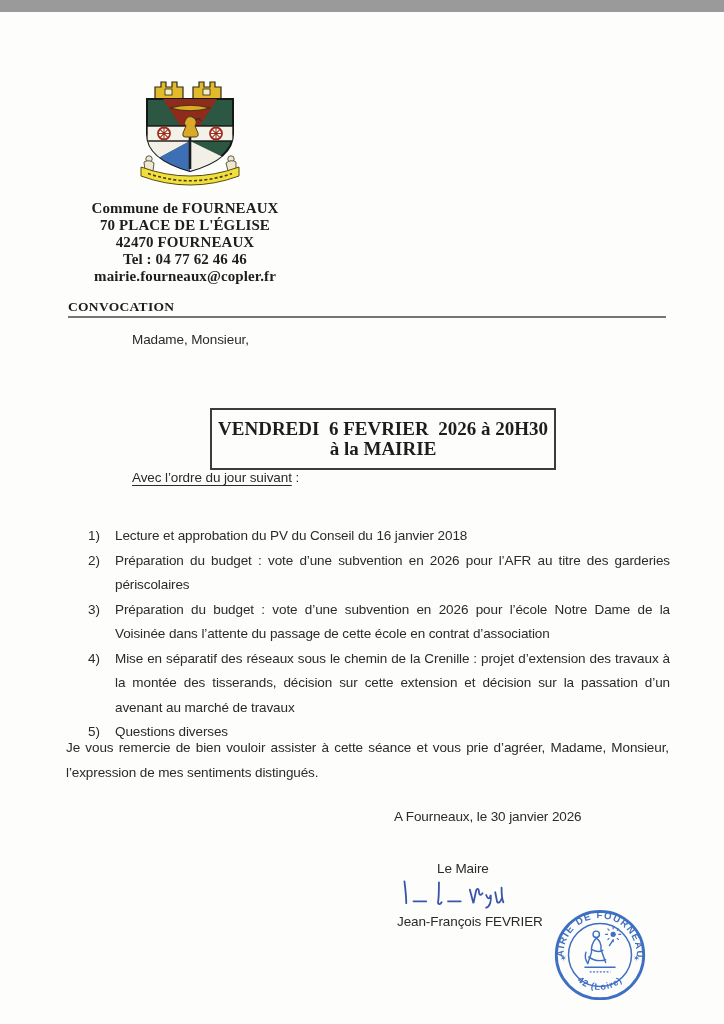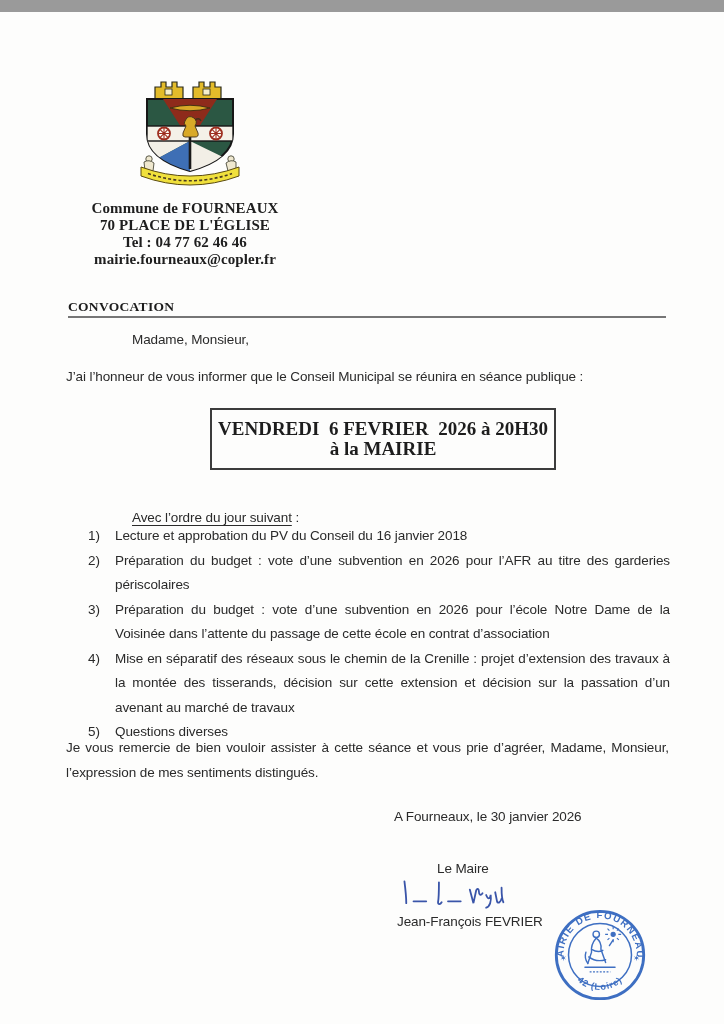--- a/index.html
+++ b/index.html
@@ -43,21 +43,21 @@
   .date-box{
     left:210px;top:396px;width:342px;height:58px;
     border:2px solid #3c3c3c;
     display:flex;flex-direction:column;justify-content:center;align-items:center;
     text-align:center;
     font-family:"Liberation Serif",serif;
     font-weight:700;font-size:19px;line-height:20px;color:#1d1d1d;
   }
   .date-box .line1{white-space:pre;}
   
-  .agenda-heading{left:132px;top:498px;}
+  .agenda-heading{left:132px;top:458px;}
   .agenda-heading .u{text-decoration:underline;text-underline-offset:3px;}
   .agenda-list{left:88px;top:512px;width:582px;}
   .agenda-item{display:flex;line-height:24.5px;}
   .agenda-num{flex:0 0 27px;}
   .agenda-text{flex:1;text-align:justify;}
   
   .closing{left:66px;top:723px;width:603px;line-height:25px;text-align:justify;}
   .dateline{left:394px;top:797px;}
   
   .role{left:437px;top:849px;}
@@ -116,29 +116,29 @@
       <path d="M87,84 q5,-4 10,-1 l0,9 h-8 z"></path>
     </g>
 
     <path d="M2,88 Q51,106 100,88 L100,97 Q51,115 2,97 Z" fill="#f0e03c" stroke="#5a4a10" stroke-width="1"></path>
     <path d="M9,94.5 Q51,109 93,94.5" fill="none" stroke="#4a3a20" stroke-width="1.6" stroke-dasharray="3 2.2"></path>
   </svg>
 
   <div class="abs address">
     <div>Commune de FOURNEAUX</div>
     <div>70 PLACE DE L'ÉGLISE</div>
+    <div>42470 FOURNEAUX</div>
     <div>Tel : 04 77 62 46 46</div>
     <div>mairie.fourneaux@copler.fr</div>
   </div>
 
   <div class="abs doc-title">CONVOCATION</div>
   <div class="abs title-rule"></div>
 
   <div class="abs body-text salutation">Madame, Monsieur,</div>
-  <div class="abs body-text intro">J’ai l’honneur de vous informer que le Conseil Municipal se réunira en séance publique :</div>
 
   <div class="abs date-box">
     <div class="line1">VENDREDI  6 FEVRIER  2026 à 20H30</div>
     <div>à la MAIRIE</div>
   </div>
 
   <div class="abs body-text agenda-heading"><span class="u">Avec l’ordre du jour suivant</span><span> :</span></div>
 
   <div class="abs body-text agenda-list">
       <div class="agenda-item">

